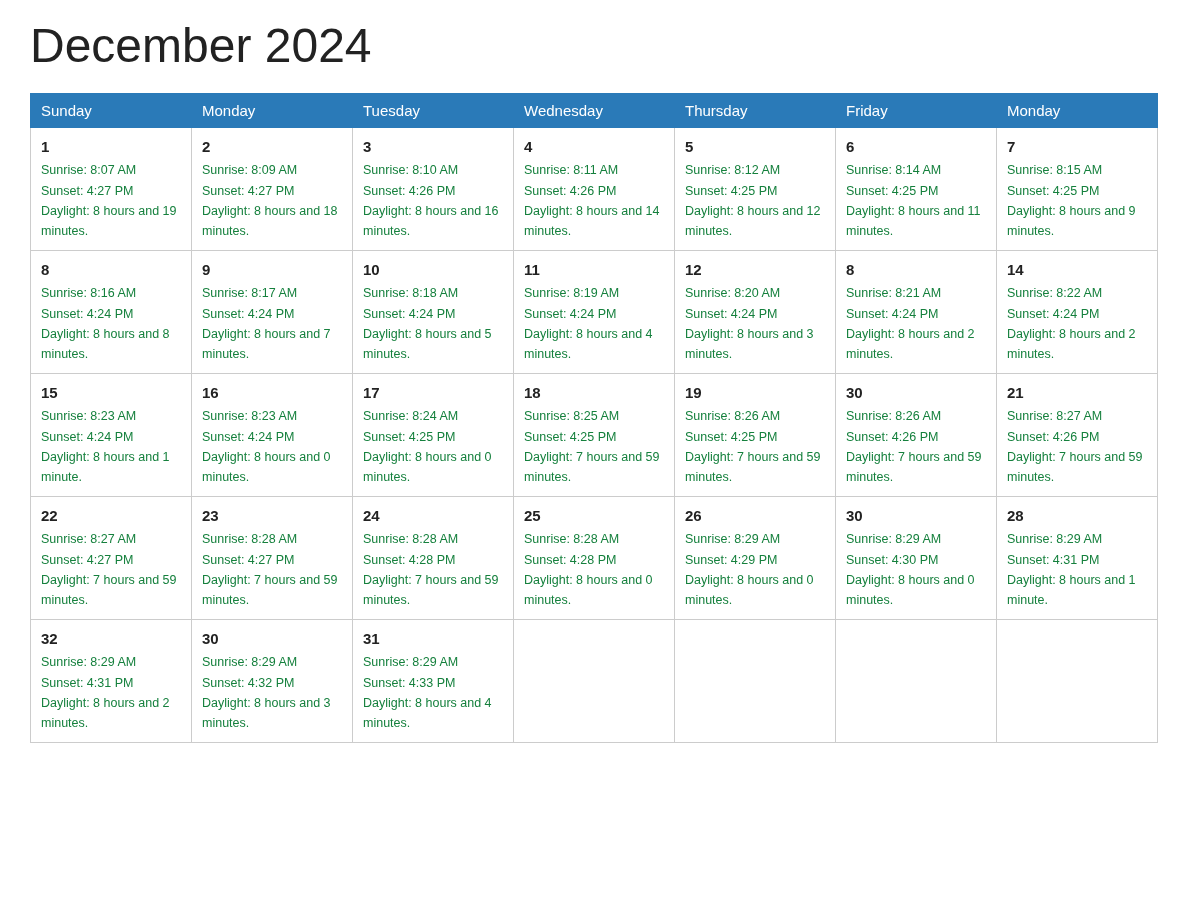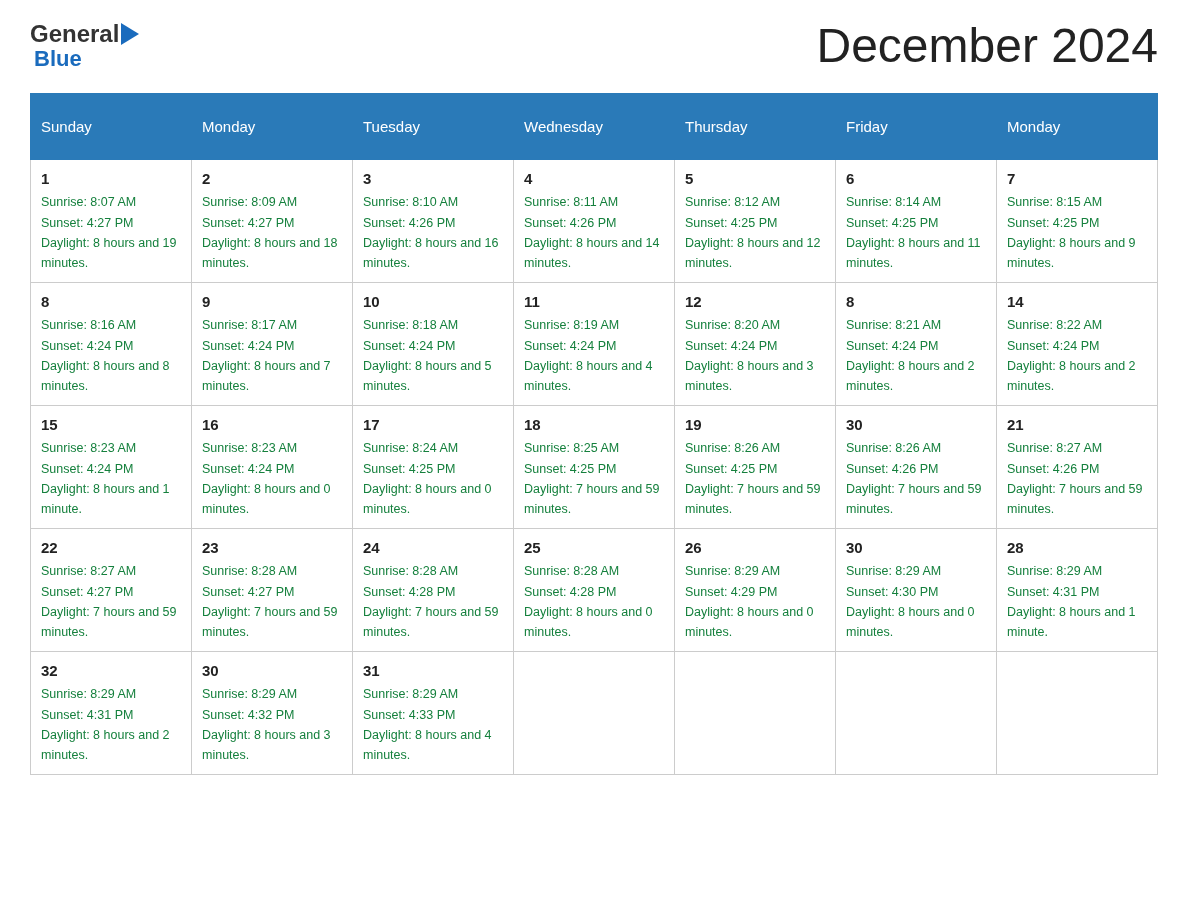--- a/index.html
+++ b/index.html
@@ -33,21 +33,21 @@
     .calendar-table {
       width: 100%;
       border-collapse: collapse;
       border: 1px solid #aaa;
     }
     .calendar-table th {
       background-color: #2a7ab8;
       color: #fff;
       font-size: 15px;
       font-weight: normal;
-      padding: 24px 10px;
+      padding: 8px 10px;
       text-align: left;
       border: 1px solid #2a7ab8;
     }
     .calendar-table td {
       vertical-align: top;
       padding: 8px 10px;
       border: 1px solid #ccc;
       width: 14.28%;
       min-height: 90px;
       font-size: 13px;
@@ -86,29 +86,20 @@
       font-weight: bold;
       color: #1a6bbd;
       margin-left: 4px;
       line-height: 1;
     }
   </style>
 </head>
 <body>
 
 <div class="header-row">
-  <div class="logo-container">
-    <div class="logo-line1">
-      <span style="font-size:24px;font-weight:bold;color:#333;">General</span>
-      <svg width="18" height="22" viewBox="0 0 18 22" style="margin-left:2px;margin-top:0px;">
-        <polygon points="0,0 18,11 0,22" fill="#1a6bbd"></polygon>
-      </svg>
-    </div>
-    <div class="logo-line2">Blue</div>
-  </div>
   <div class="title-block">
     <div class="month-title">December 2024</div>
   </div>
 </div>
 
 <table class="calendar-table">
   <thead>
     <tr>
       <th>Sunday</th>
       <th>Monday</th>

